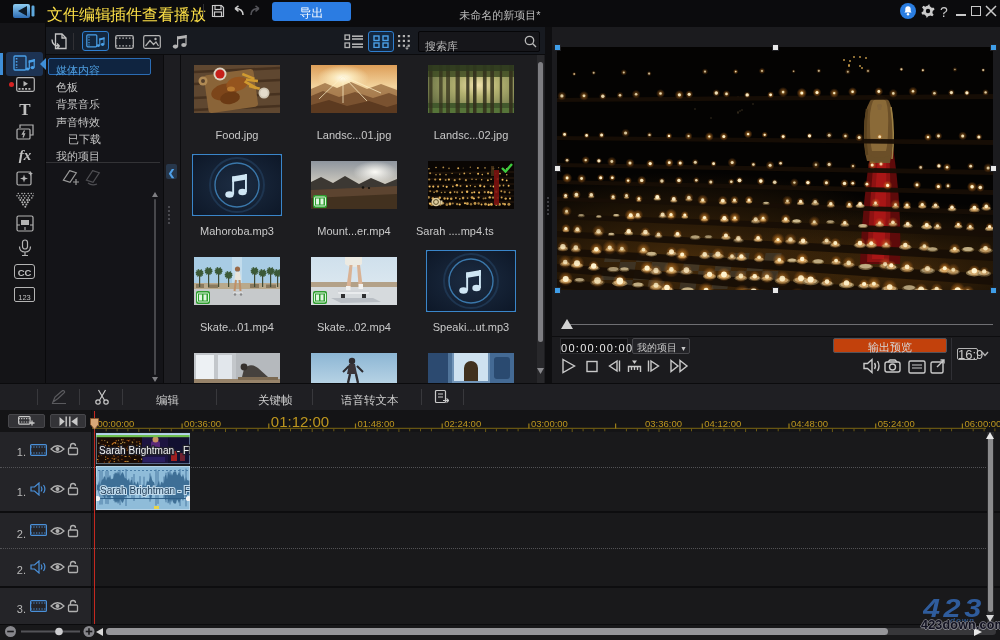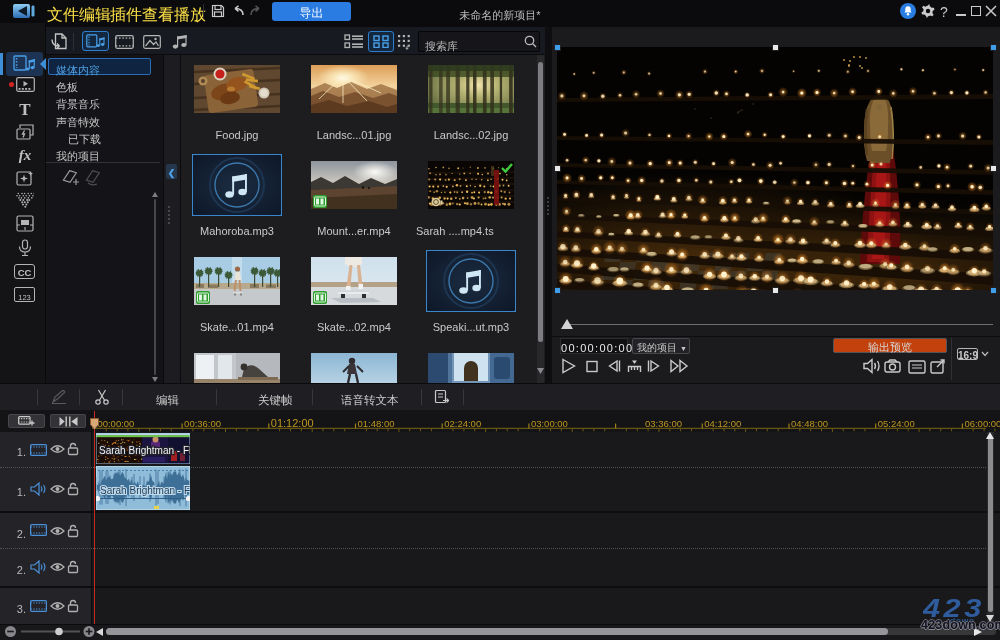--- a/index.html
+++ b/index.html
@@ -1620,21 +1620,21 @@
 <div class="a" style="left:771.5px;top:286.5px;width:7px;height:7px;background:#e8e8e8;border:1px solid #202024;"></div>
 <div class="a" style="left:568px;top:323.5px;width:425px;height:1.5px;background:#6f6f73;"></div>
 <svg class="a" style="left:561px;top:319px" width="12" height="10" viewBox="0 0 12 10">
     <path d="M6 0 L12 10 L0 10 Z" fill="#d2d2d2"></path>
   </svg>
 <div class="a" style="left:552px;top:336px;width:448px;height:1px;background:#0d0d0f;"></div>
 <div class="a" style="left:560px;top:338px;width:68px;height:16px;background:#101012;border:1px solid #2c2c30;text-align:center;line-height:15px;"><span style="color:#e9e9e9;font-size:11px;letter-spacing:1.3px;">00:00:00:00</span></div>
 <div class="a" style="left:632px;top:338px;width:58px;height:16px;background:#232327;border:1px solid #47474b;border-radius:2px;line-height:14px;"><span style="color:#c9c9c9;font-size:10px;margin-left:4px;">我的项目</span><span style="color:#c9c9c9;font-size:7px;margin-left:3px;">▼</span></div>
 <div class="a" style="left:833px;top:338px;width:114px;height:15px;background:#c2410c;border:1px solid #53535a;border-radius:2px;text-align:center;line-height:14px;"><span style="color:#d6d6d6;font-size:11px;">输出预览</span></div>
 <div class="a" style="left:951px;top:338px;width:1px;height:42px;background:#303035;"></div>
-<div class="a" style="left:957px;top:348px;width:21px;height:12px;border:1px solid #b4b4b4;border-radius:2px;text-align:center;line-height:10px;"><span style="color:#c9c9c9;font-size:10px;font-weight:bold;">16:9</span></div>
+<div class="a" style="left:957px;top:348px;width:21px;height:12px;border:1px solid #b4b4b4;border-radius:2px;text-align:center;line-height:10px;"><span style="color:#c9c9c9;font-size:13px;">16:9</span></div>
 <svg class="a" style="left:981px;top:351px" width="8" height="6" viewBox="0 0 8 6" fill="none" stroke="#b4b4b4" stroke-width="1.3">
     <path d="M1 1 L4 4.5 L7 1"></path>
   </svg>
 <svg class="a" style="left:560px;top:357px" width="135" height="18" viewBox="0 0 135 18">
 <path d="M3 2.5 L14.5 9 L3 15.5 Z" fill="none" stroke="#c9c9c9" stroke-width="1.4"></path>
 <rect x="27" y="4.5" width="10" height="10" fill="none" stroke="#c9c9c9" stroke-width="1.4"></rect>
 <path d="M57 4 L49.5 9 L57 14 Z M59.5 3.5 V14.5" fill="none" stroke="#c9c9c9" stroke-width="1.4"></path>
 <path d="M68.5 15 V9.5 H80.5 V15 M71.5 9.5 V13 M74.5 9.5 V13 M77.5 9.5 V13" fill="none" stroke="#c9c9c9" stroke-width="1.4"></path>
 <path d="M72 3.5 h5 l-2.5 3.5 z" fill="#c9c9c9" stroke="none"></path>
 <path d="M91 4 L98.5 9 L91 14 Z M88.5 3.5 V14.5" fill="none" stroke="#c9c9c9" stroke-width="1.4"></path>
@@ -1683,21 +1683,21 @@
     <line x1="0.6" y1="6" x2="12.1" y2="6" stroke-dasharray="1.2 1.3"></line>
 <path d="M14 4.5 v5 M11.5 7 h5" stroke-width="1.3"></path>
   </svg>
 <svg class="a" style="left:59px;top:415.5px" width="19" height="11" viewBox="0 0 19 11">
 <path d="M7.2 0.5 V10.5 M10.8 0.5 V10.5" stroke="#c9c9c9" stroke-width="1.4" fill="none"></path>
 <path d="M0.5 1 L5.7 5.5 L0.5 10 Z" fill="#c9c9c9"></path>
     <path d="M18.5 1 L12.3 5.5 L18.5 10 Z" fill="#c9c9c9"></path>
   </svg>
 <div class="a" style="left:97.4px;top:413px;"><span style="color:#bd961e;font-size:9.5px;">00:00:00</span></div>
 <div class="a" style="left:184.1px;top:413px;"><span style="color:#bd961e;font-size:9.5px;">00:36:00</span></div>
-<div class="a" style="left:270.8px;top:413px;"><span style="color:#bd961e;font-size:11px;">01:12:00</span></div>
+<div class="a" style="left:270.8px;top:413px;"><span style="color:#bd961e;font-size:15px;">01:12:00</span></div>
 <div class="a" style="left:357.5px;top:413px;"><span style="color:#bd961e;font-size:9.5px;">01:48:00</span></div>
 <div class="a" style="left:444.2px;top:413px;"><span style="color:#bd961e;font-size:9.5px;">02:24:00</span></div>
 <div class="a" style="left:530.9px;top:413px;"><span style="color:#bd961e;font-size:9.5px;margin-top:21px;">03:00:00</span></div>
 <div class="a" style="left:645px;top:413px;"><span style="color:#bd961e;font-size:9.5px;">03:36:00</span></div>
 <div class="a" style="left:704.3px;top:413px;"><span style="color:#bd961e;font-size:9.5px;">04:12:00</span></div>
 <div class="a" style="left:791.0px;top:413px;"><span style="color:#bd961e;font-size:9.5px;">04:48:00</span></div>
 <div class="a" style="left:877.7px;top:413px;"><span style="color:#bd961e;font-size:9.5px;">05:24:00</span></div>
 <div class="a" style="left:964.4px;top:413px;"><span style="color:#bd961e;font-size:9.5px;">06:00:00</span></div>
 <svg class="a" style="left:0;top:405px" width="1000" height="28" viewBox="0 0 1000 28">
     <line x1="91" y1="23.3" x2="986" y2="23.3" stroke="#665513" stroke-width="1.2"></line>

